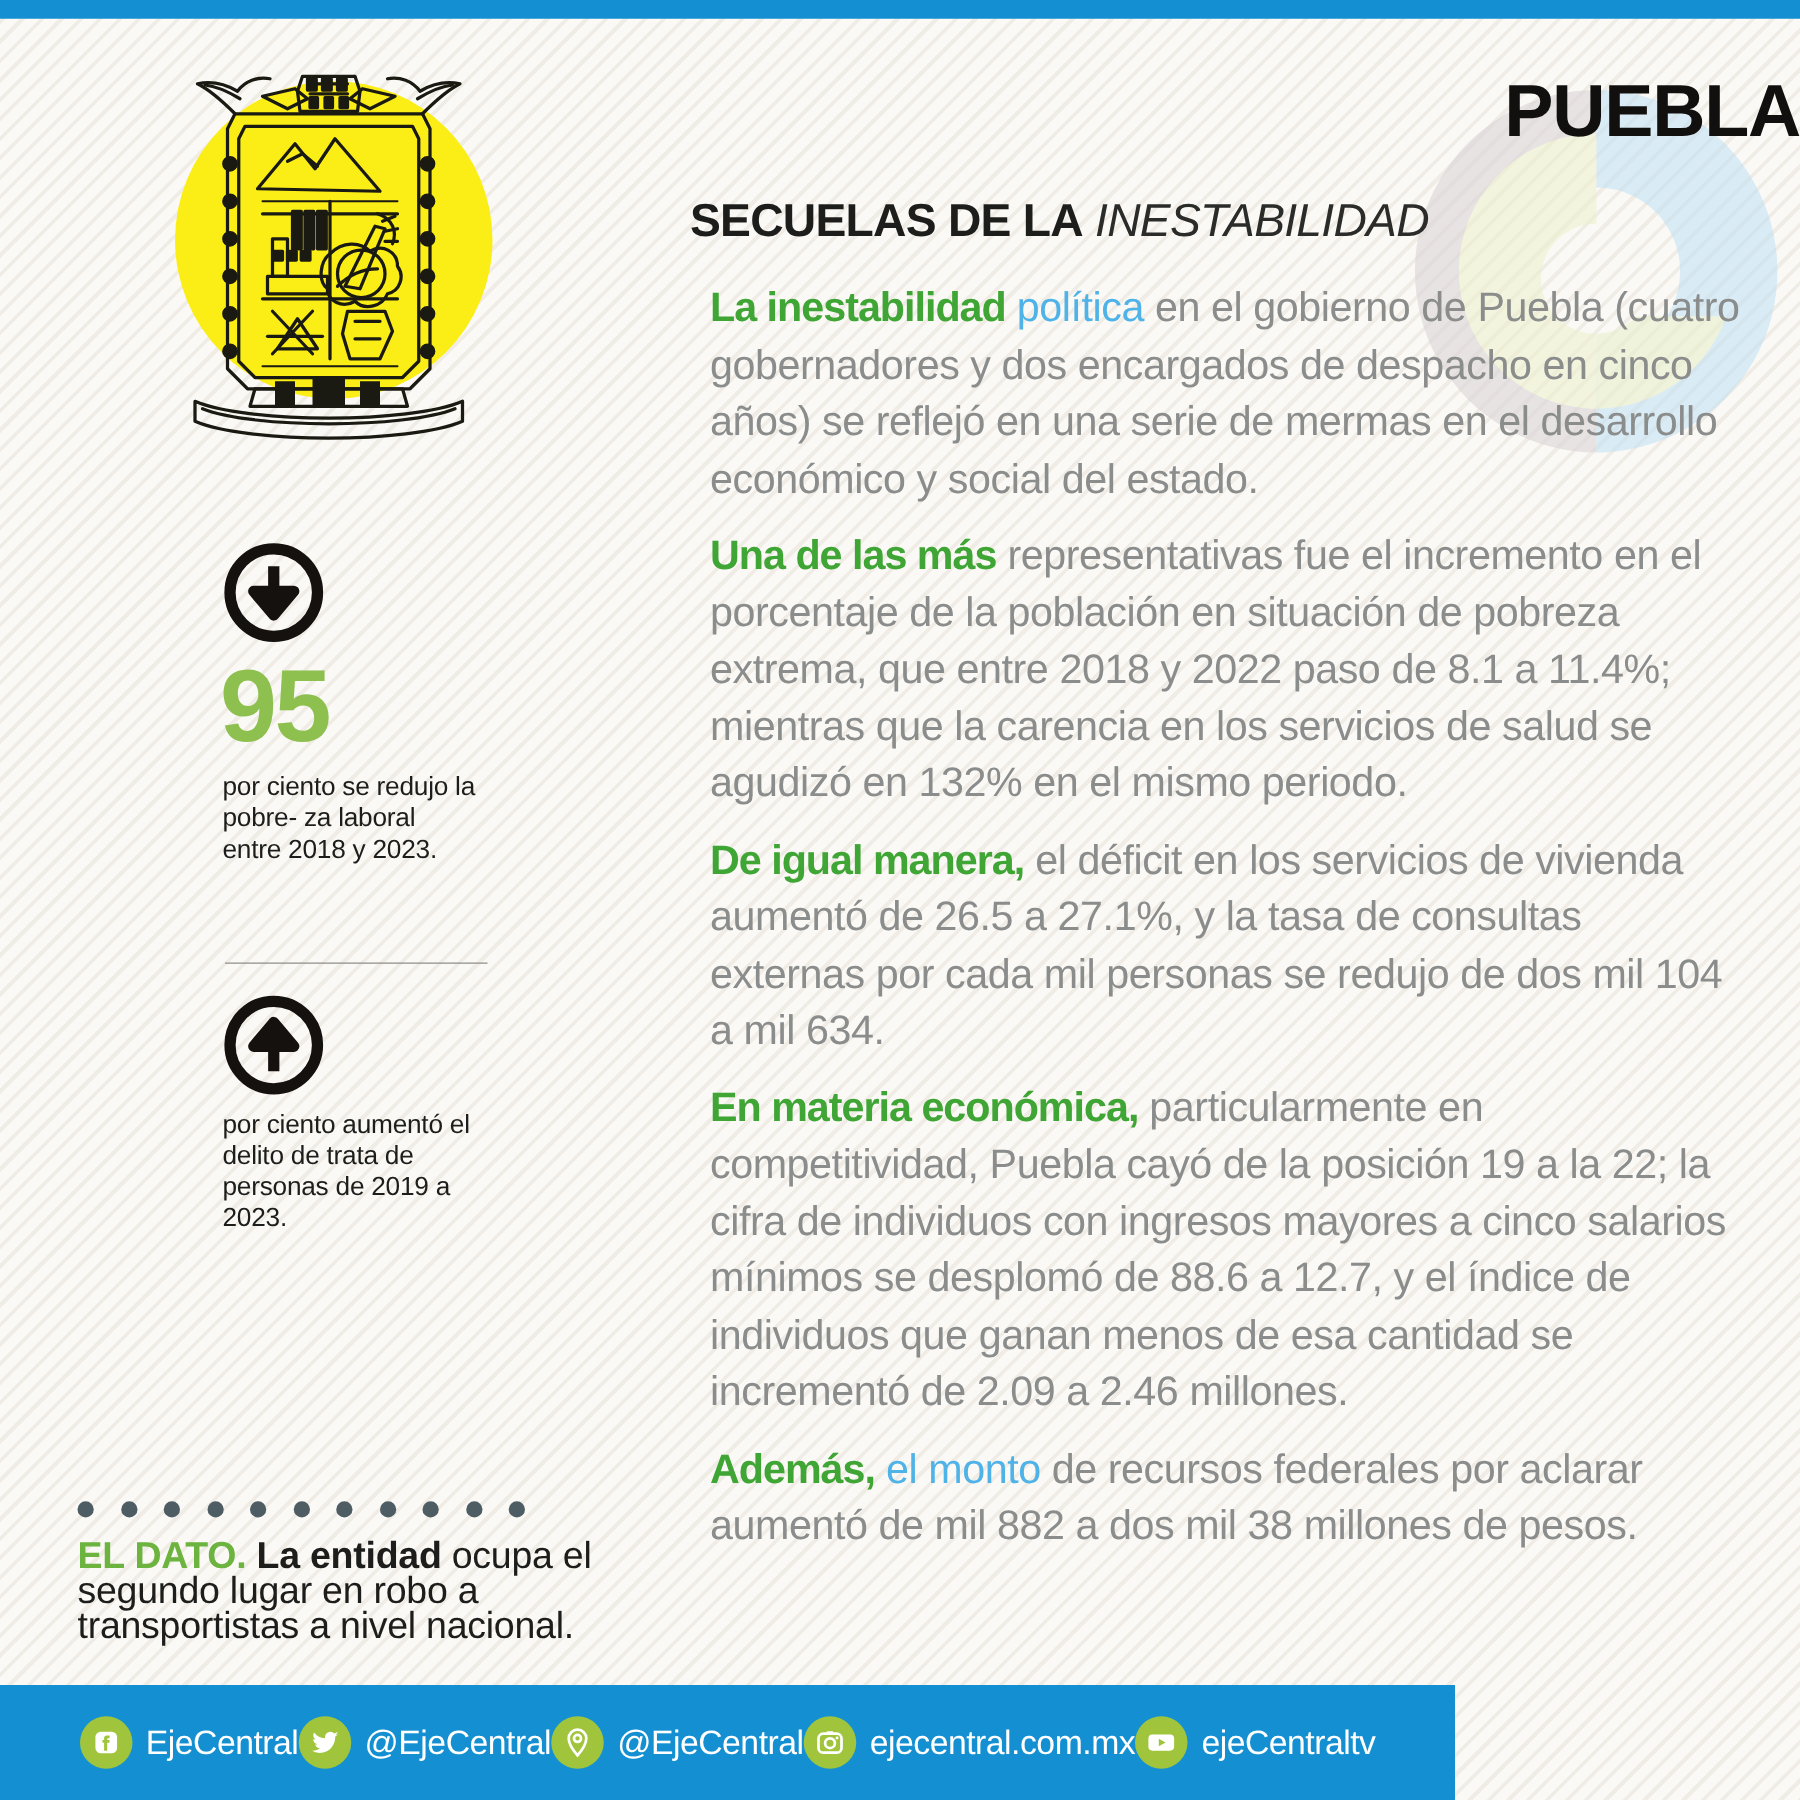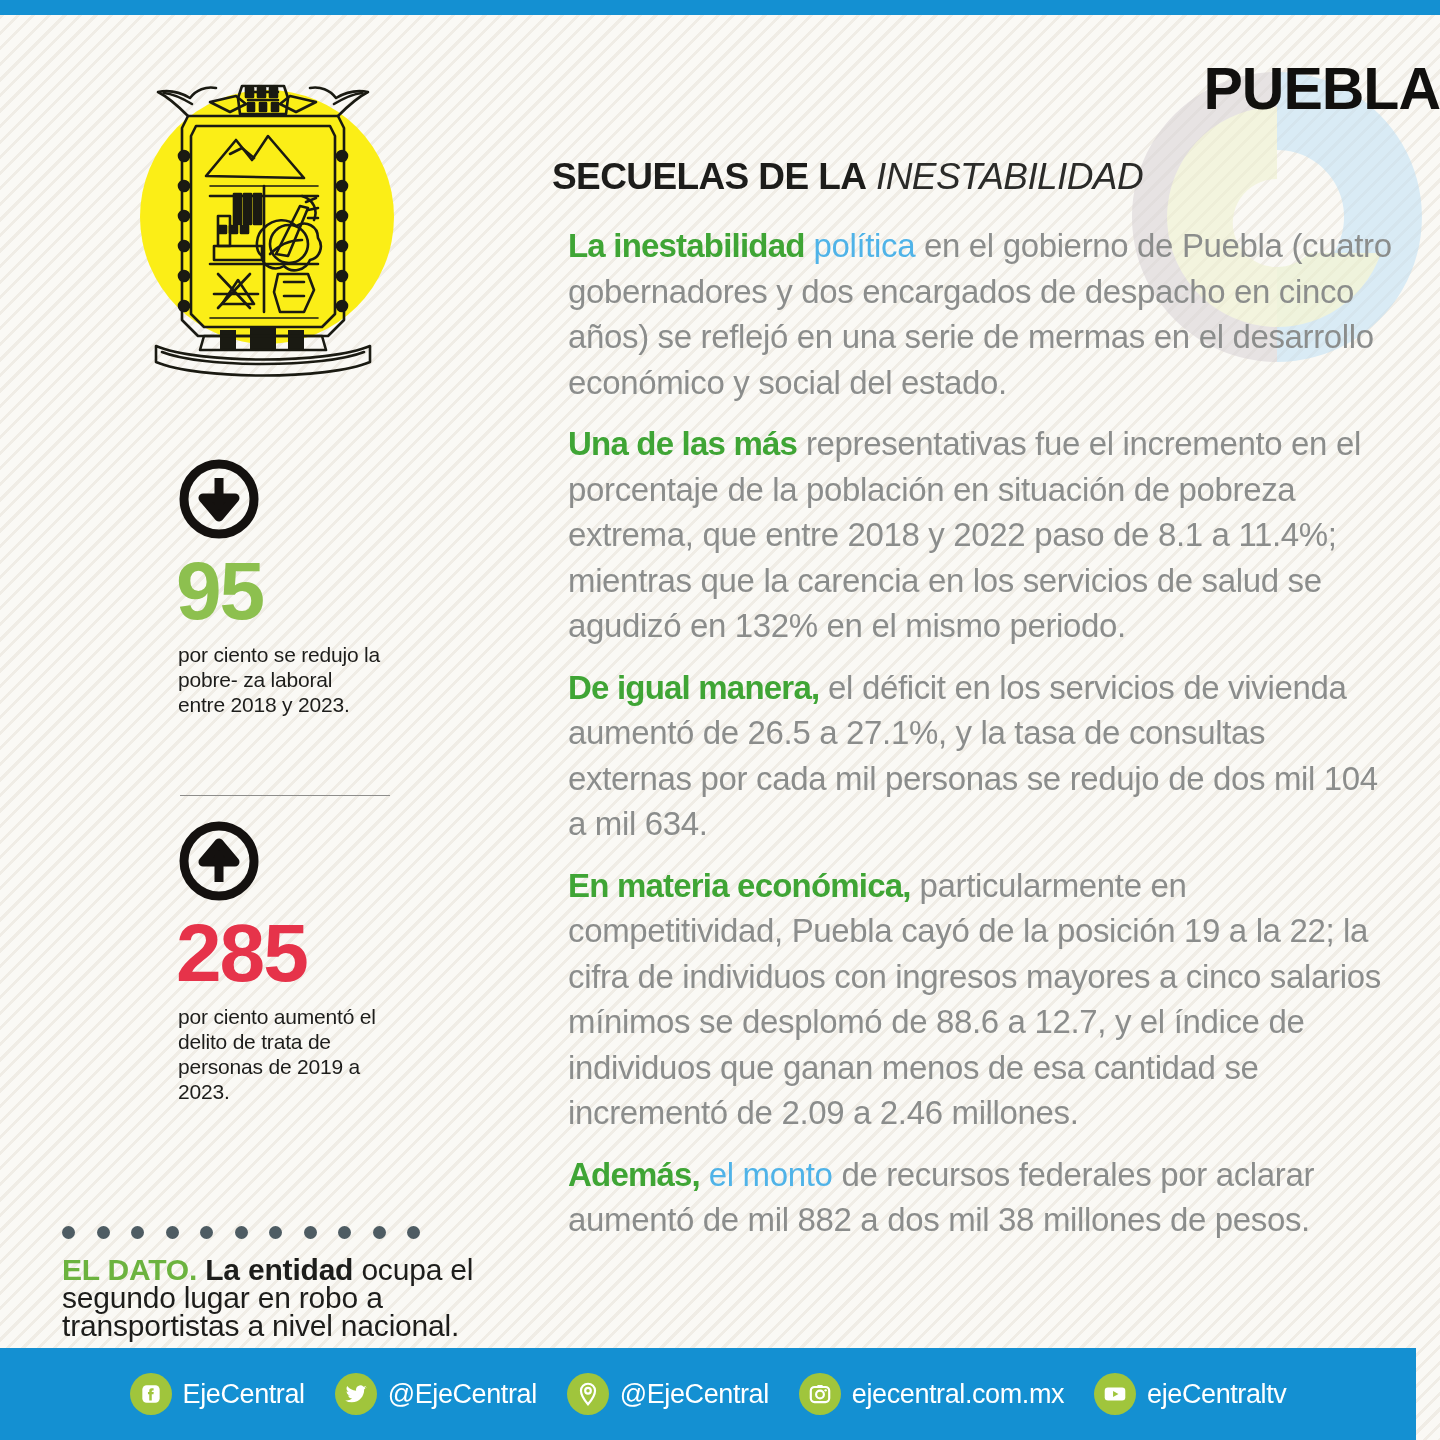--- a/index.html
+++ b/index.html
@@ -37,21 +37,21 @@
     left:1122px; top:62px;
     width:310px; height:310px;
     opacity:.55;
     pointer-events:none;
   }
 
   
   .left-col {
     position:absolute;
     left:0px; top:15px;
-    width:520px; height:1271px;margin-top:25px;
+    width:520px; height:1271px;
   }
 
   .emblem-wrap {
     position:absolute;
     left:118px; top:28px;
     width:290px; height:330px;
   }
   .emblem-disc {
     position:absolute;
     left:22px; top:22px;
@@ -173,26 +173,25 @@
     text-align:left;
   }
   .body-copy .lead  { color:#3fa535; font-weight:bold; letter-spacing:-0.8px; }
   .body-copy .blue  { color:#4fb3e8; }
   .body-copy p { margin:16px; }
 
   
   .footer {
     position:absolute;
     left:0; top:1348px;
-    width:1416px; height:92px;
+    width:1164px; height:92px;
     background:#1490d2;
     display:flex;
     align-items:center;
     justify-content:center;
-    gap:30px;
   }
   .social {
     display:flex;
     align-items:center;
     gap:11px;
   }
   .social-icon {
     width:42px; height:42px;
     border-radius:50%;
     background:#a0c53c;
@@ -344,21 +343,20 @@
 
     <div class="stat-divider"></div>
 
     <div class="stat stat-2">
       <div class="arrow-badge">
         <svg viewBox="0 0 82 82" width="82" height="82" aria-hidden="true">
           <circle cx="41" cy="41" r="35" fill="none" stroke="#14110f" stroke-width="9"></circle>
           <path d="M41 62 L41 34 M41 23 L25 42 L57 42 Z" fill="#14110f" stroke="#14110f" stroke-width="9" stroke-linejoin="round"></path>
         </svg>
       </div>
-      <div class="stat-number red">285</div>
       <div class="stat-caption"><b>por ciento aumentó</b><span> el delito de trata de personas de 2019 a 2023.</span></div>
     </div>
 
     <div class="el-dato">
       <div class="dots-row">
         <span class="dot"></span>
         <span class="dot"></span>
         <span class="dot"></span>
         <span class="dot"></span>
         <span class="dot"></span>

